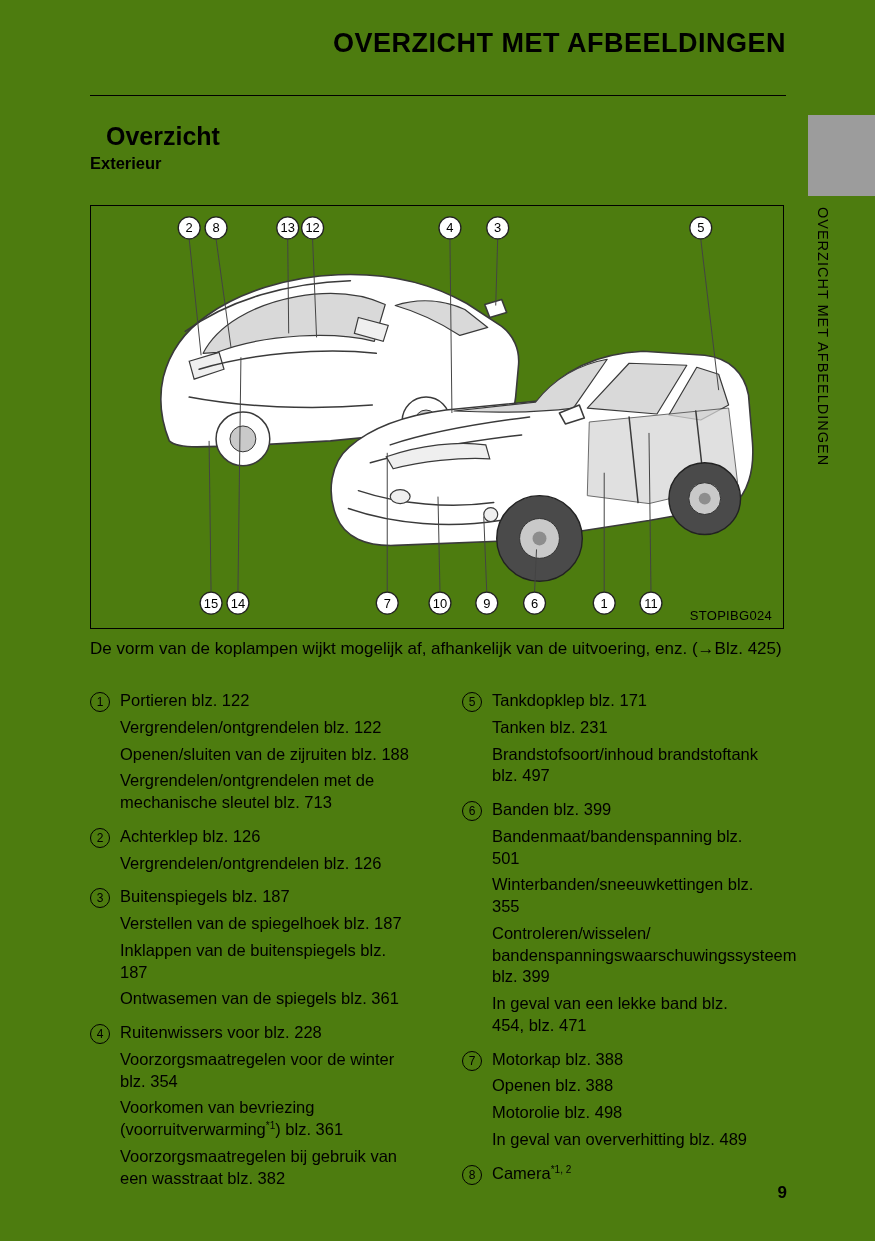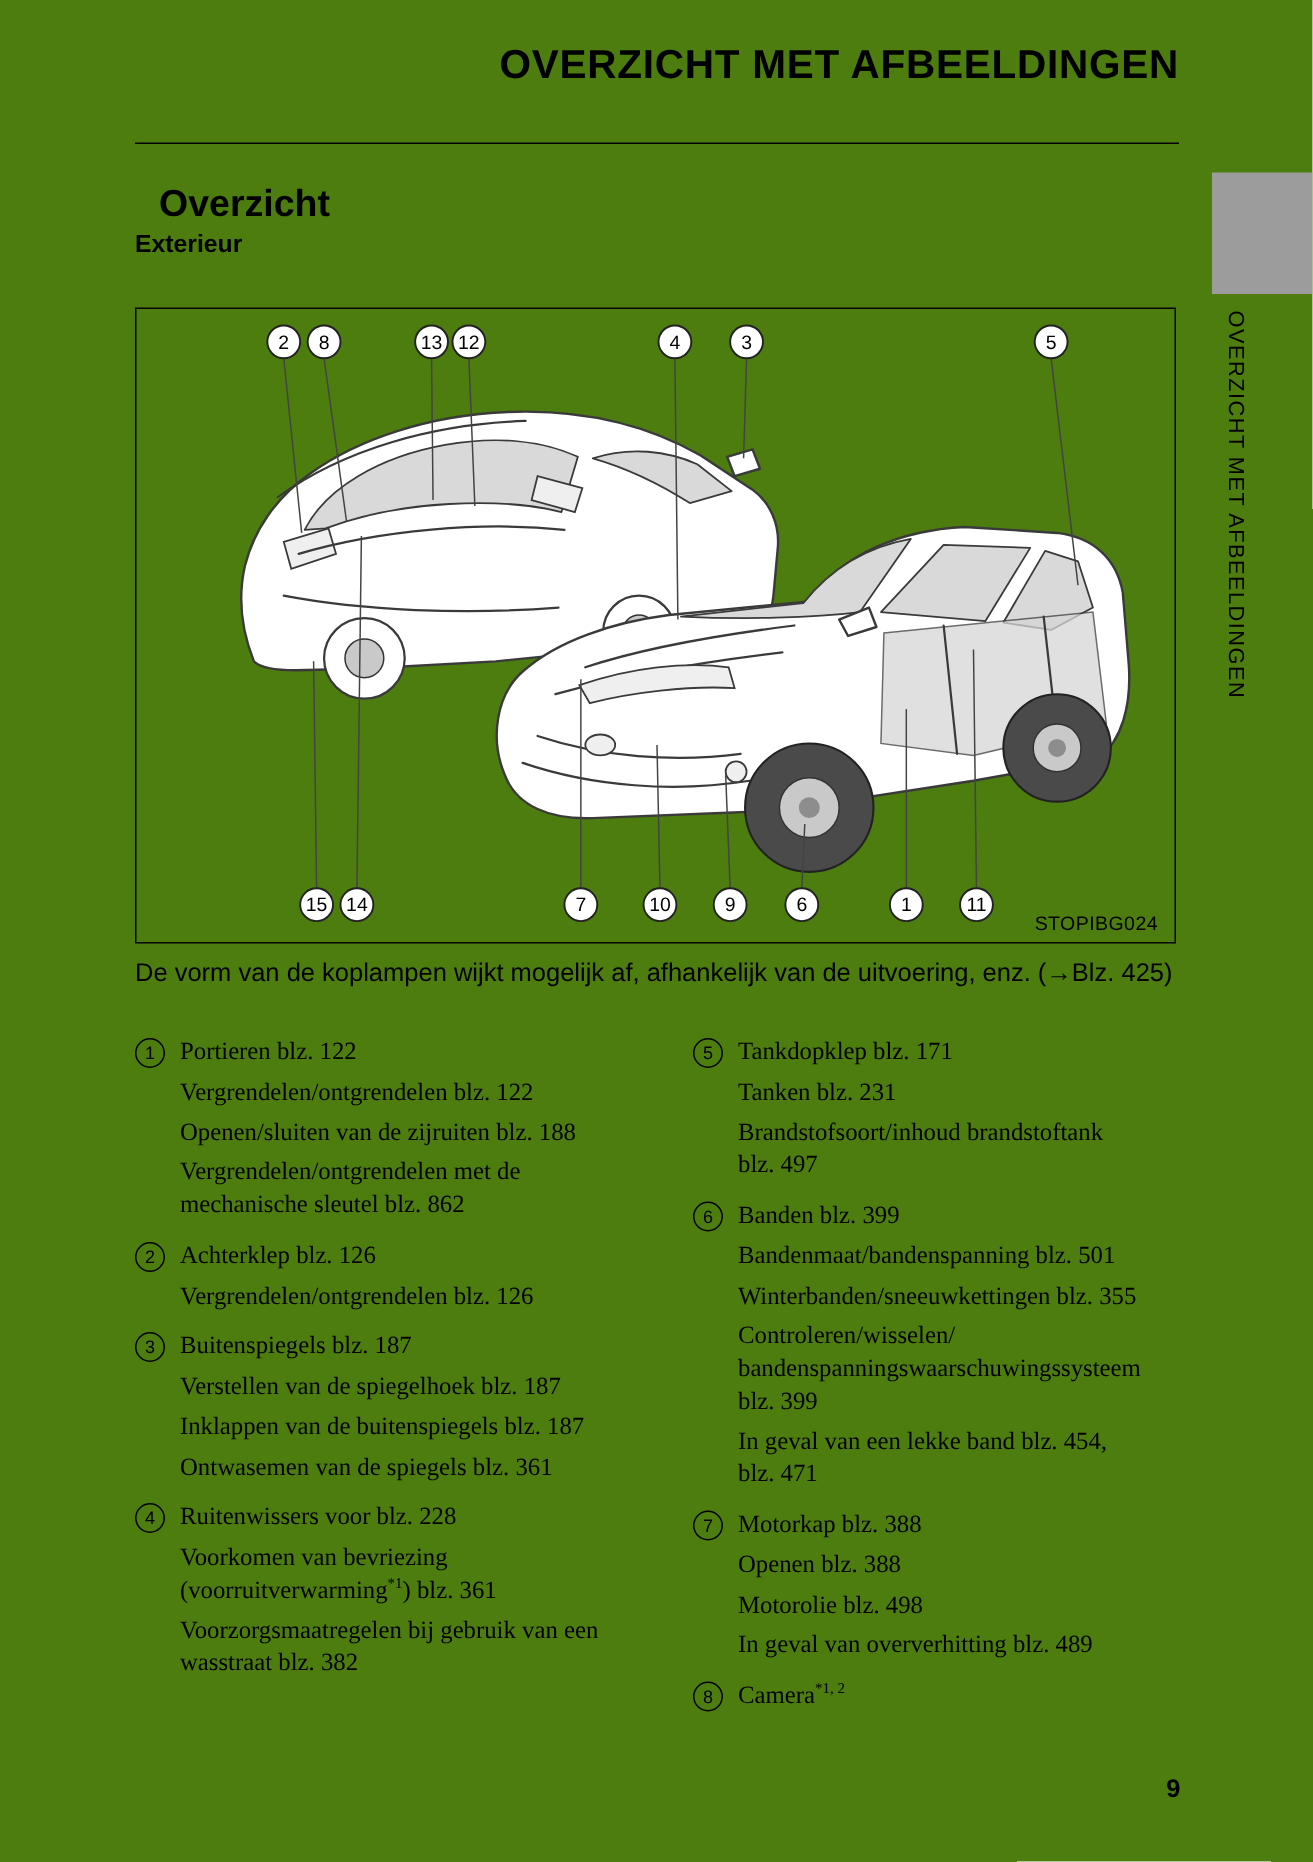--- a/index.html
+++ b/index.html
@@ -22,21 +22,21 @@
   .columns{position:absolute;top:682px;left:90px;width:700px;display:flex;}
   .col-left{width:372px;flex:none;}
   .col-right{width:328px;flex:none;}
   .item{display:flex;margin:12px 0 0 0;}
   .item:first-child{margin-top:8px;}
   .inum{flex:none;width:18px;height:18px;border:1.2px solid #000;border-radius:50%;
         text-align:center;font-size:12px;line-height:18px;margin:2px 10px 0 0;}
   .ibody{flex:none;}
   .col-left .ibody{width:292px;}
   .col-right .ibody{width:268px;}
-  .ititle,.isub{font-size:16.5px;line-height:1.32;font-family:Liberation Serif, serif;}
+  .ititle,.isub{font-size:16.5px;line-height:1.32;}
   .isub{margin-top:5px;}
   sup{font-size:10px;vertical-align:super;line-height:0;}
   .page-num{position:absolute;right:88px;bottom:38px;font-size:17px;font-weight:700;}
   .leader{stroke:#444;stroke-width:1;fill:none;}
   .cnum{fill:#fff;stroke:#222;stroke-width:1.3;}
   .ctext{font:13px "Liberation Sans",sans-serif;text-anchor:middle;fill:#000;}
   .car-line{fill:none;stroke:#3a3a3a;stroke-width:1.5;stroke-linecap:round;stroke-linejoin:round;}
   .car-body{fill:#fff;stroke:#3a3a3a;stroke-width:1.6;stroke-linejoin:round;}
   .car-glass{fill:#d9d9d9;stroke:#3a3a3a;stroke-width:1.2;stroke-linejoin:round;}
   .car-detail{fill:#efefef;stroke:#3a3a3a;stroke-width:1.2;}
@@ -157,21 +157,21 @@
   <p class="note">De vorm van de koplampen wijkt mogelijk af, afhankelijk van de uitvoering, enz. (→Blz. 425)</p>
 
   <div class="columns">
     <div class="col-left" id="col-left">
         <div class="item">
           <span class="inum">1</span>
           <div class="ibody">
             <div class="ititle"><span>Portieren blz. 122</span></div>
             <div class="isub">Vergrendelen/​ontgrendelen blz. 122</div>
             <div class="isub">Openen/​sluiten van de zijruiten blz. 188</div>
-            <div class="isub">Vergrendelen/​ontgrendelen met de mechanische sleutel blz. 862</div>
+            <div class="isub">Vergrendelen/​ontgrendelen met de mechanische sleutel blz. 713</div>
           </div>
         </div>
         <div class="item">
           <span class="inum">2</span>
           <div class="ibody">
             <div class="ititle"><span>Achterklep blz. 126</span></div>
             <div class="isub">Vergrendelen/​ontgrendelen blz. 126</div>
           </div>
         </div>
         <div class="item">
@@ -180,20 +180,21 @@
             <div class="ititle"><span>Buitenspiegels blz. 187</span></div>
             <div class="isub">Verstellen van de spiegelhoek blz. 187</div>
             <div class="isub">Inklappen van de buitenspiegels blz. 187</div>
             <div class="isub">Ontwasemen van de spiegels blz. 361</div>
           </div>
         </div>
         <div class="item">
           <span class="inum">4</span>
           <div class="ibody">
             <div class="ititle"><span>Ruitenwissers voor blz. 228</span></div>
+            <div class="isub">Voorzorgsmaatregelen voor de winter blz. 354</div>
             <div class="isub"><span>Voorkomen van bevriezing (voorruitverwarming</span><sup>*1</sup><span>) blz. 361</span></div>
             <div class="isub">Voorzorgsmaatregelen bij gebruik van een wasstraat blz. 382</div>
           </div>
         </div>
       </div>
     <div class="col-right" id="col-right">
         <div class="item">
           <span class="inum">5</span>
           <div class="ibody">
             <div class="ititle"><span>Tankdopklep blz. 171</span></div>

